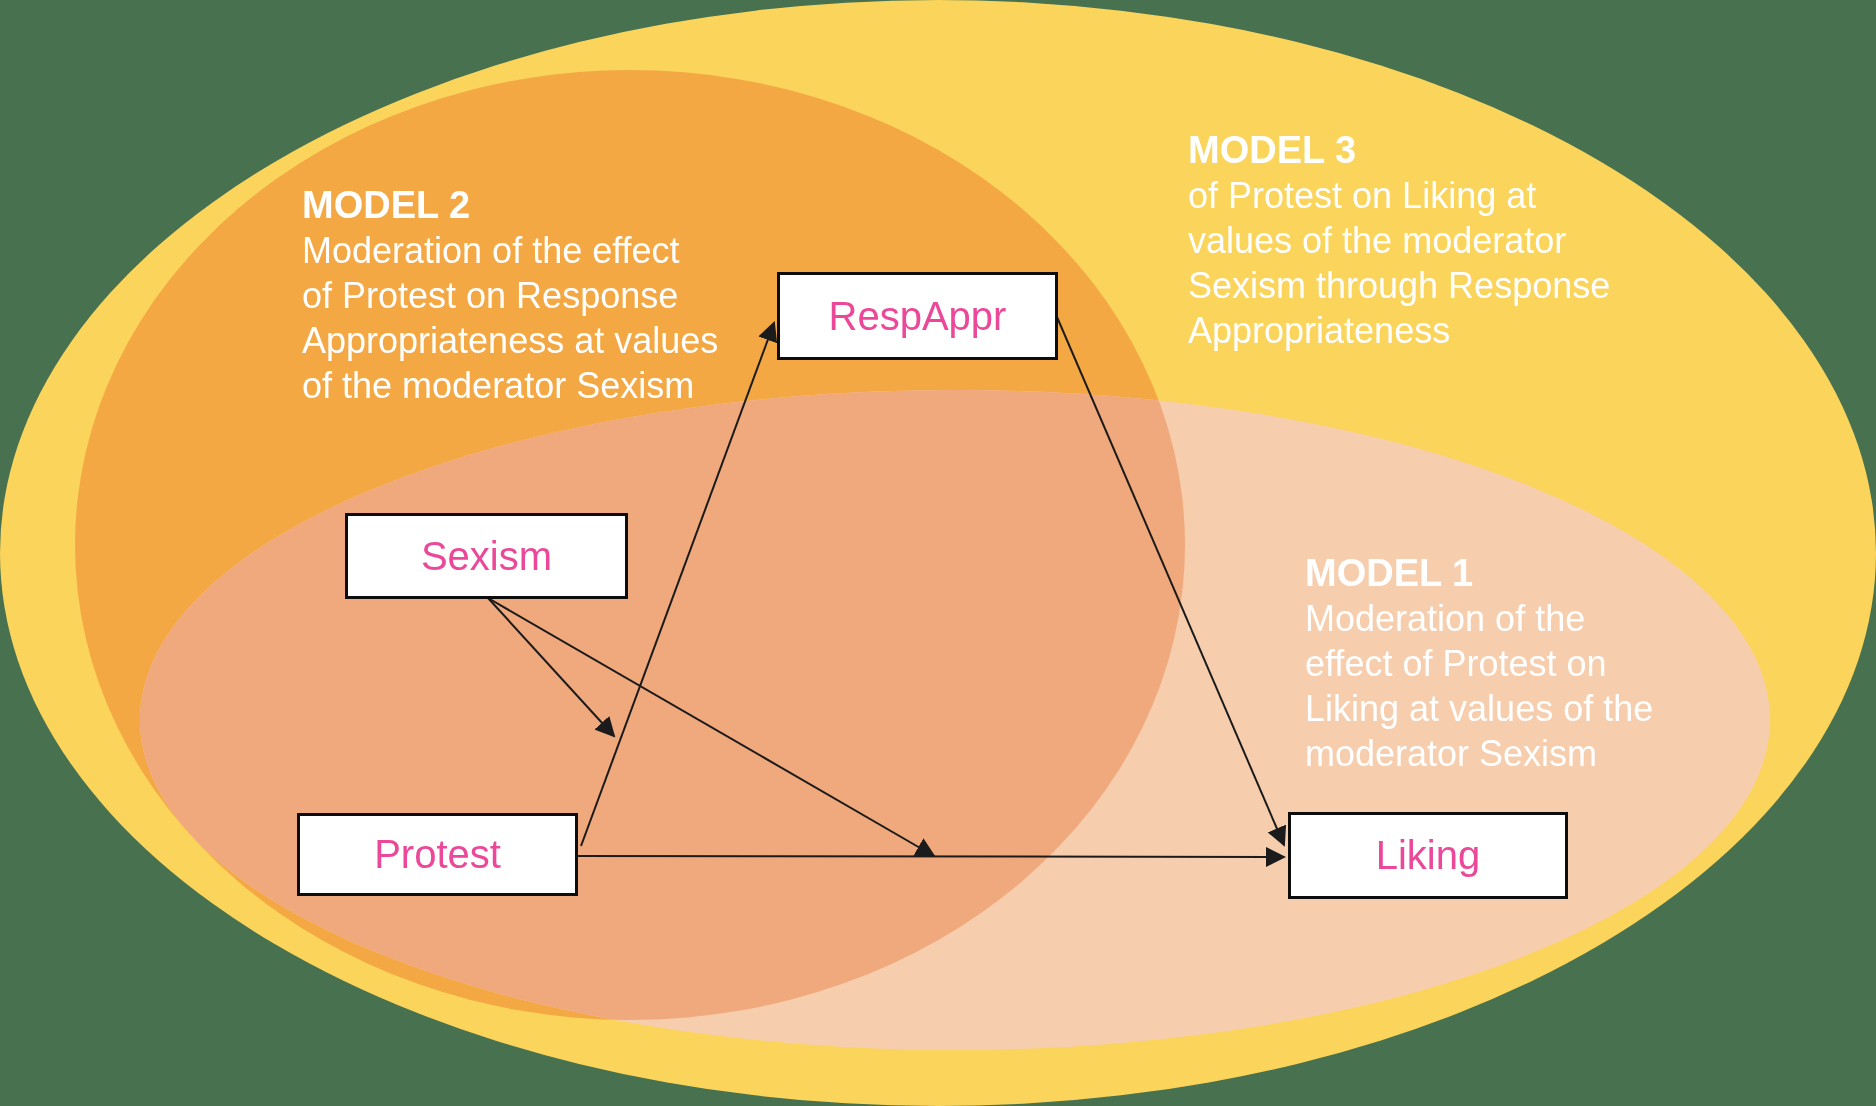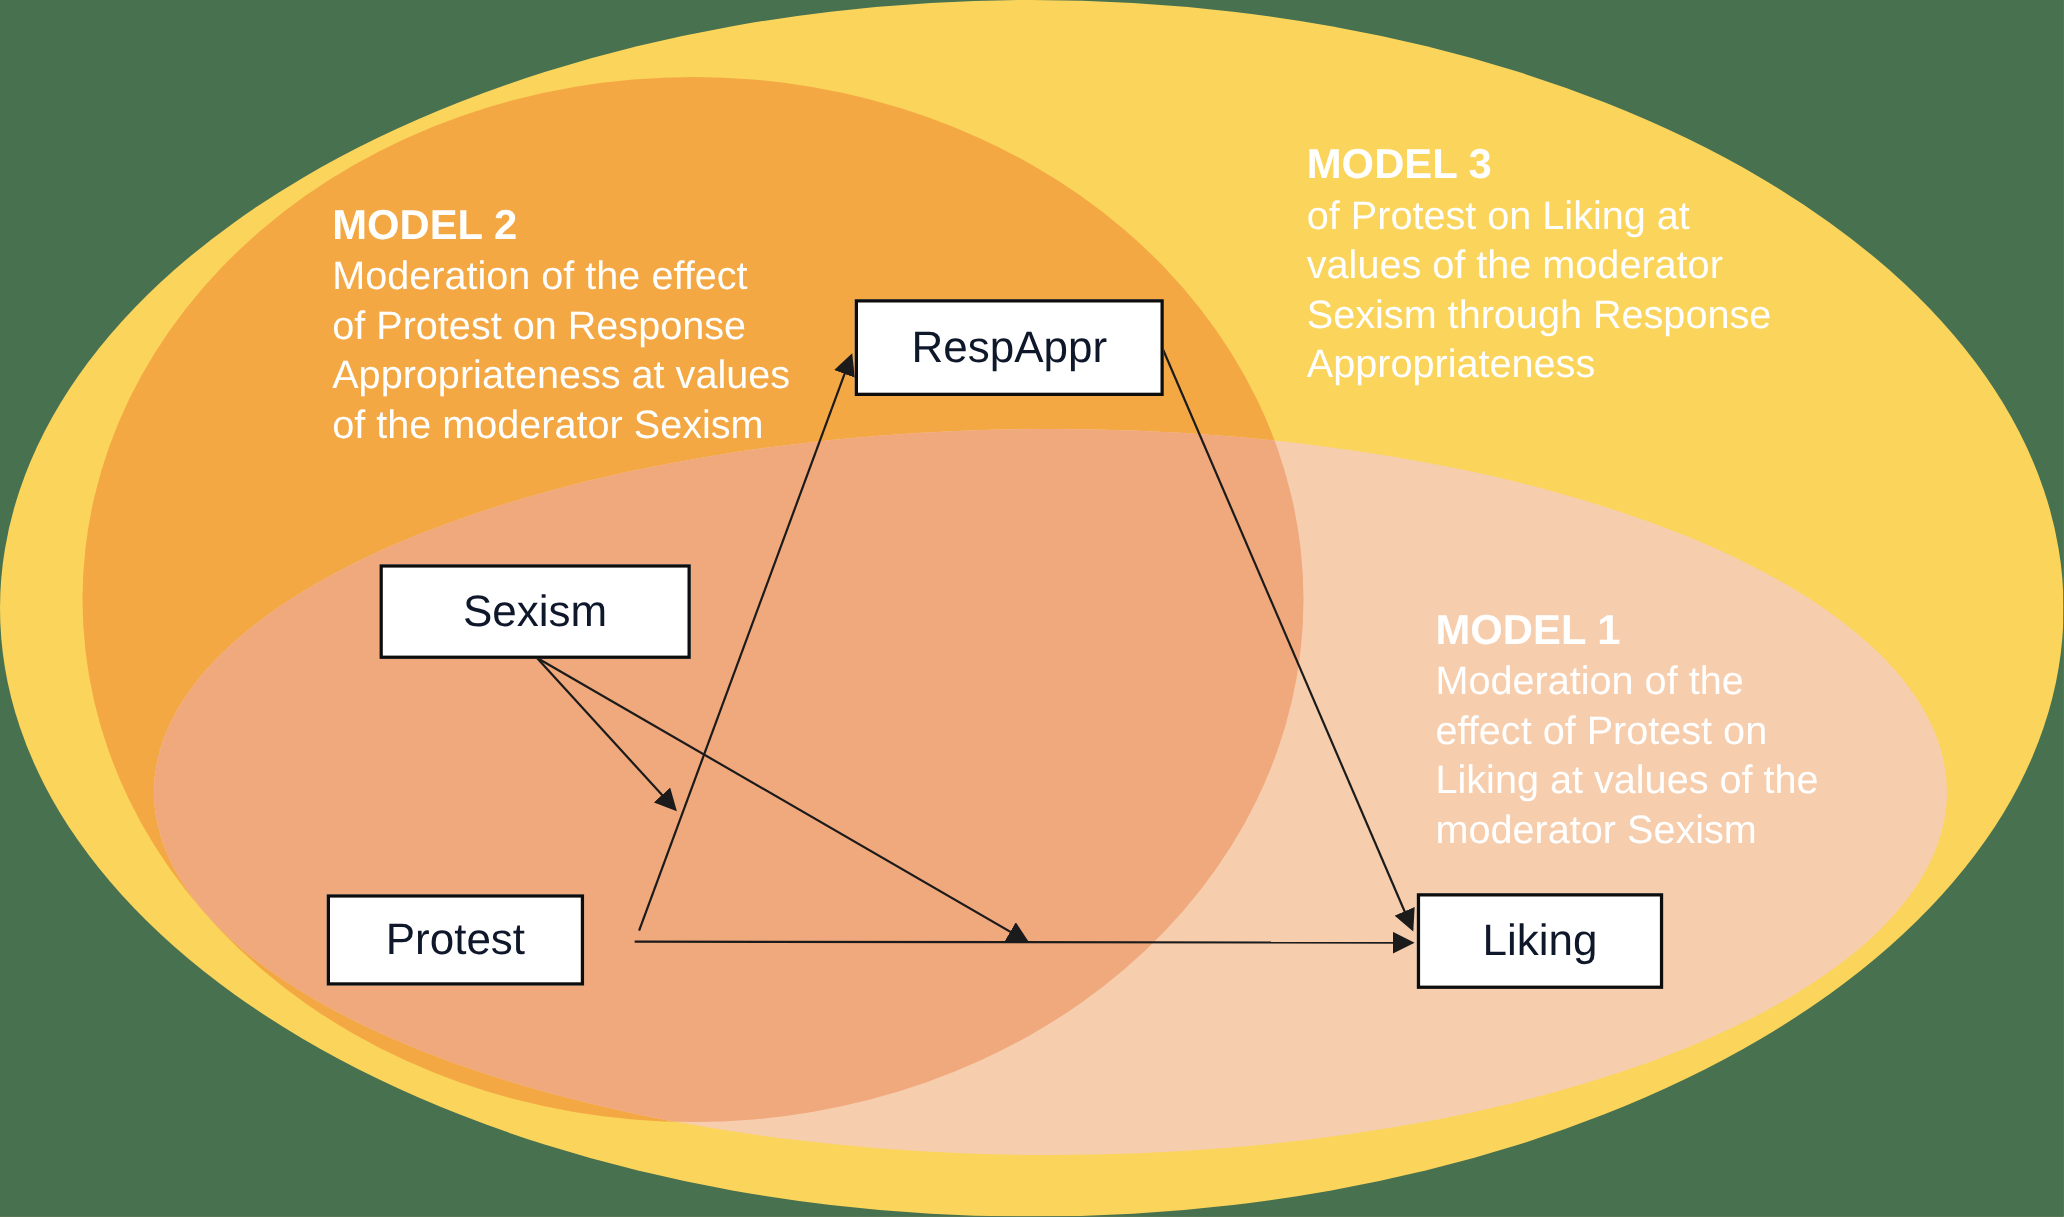--- a/index.html
+++ b/index.html
@@ -58,27 +58,27 @@
     stroke-width: 2;
   }
   .node-box {
     position: absolute;
     background: #ffffff;
     border: 3px solid #0d0d0d;
     display: flex;
     align-items: center;
     justify-content: center;
     font-size: 40px;
-    color: #0f172a;
+    color: #ec4899;
     box-sizing: border-box;
   }
   #box-respappr { left: 777px; top: 272px; width: 281px; height: 88px; }
   #box-sexism   { left: 345px; top: 513px; width: 283px; height: 86px; }
-  #box-protest  { left: 297px; top: 813px; width: 234px; height: 83px; }
-  #box-liking   { left: 1288px; top: 812px; width: 224px; height: 87px; }
+  #box-protest  { left: 297px; top: 813px; width: 281px; height: 83px; }
+  #box-liking   { left: 1288px; top: 812px; width: 280px; height: 87px; }
   .annotation {
     position: absolute;
     color: #ffffff;
     font-size: 36px;
     line-height: 45px;
     white-space: nowrap;
   }
   .annotation .heading {
     font-size: 38px;
     font-weight: bold;

